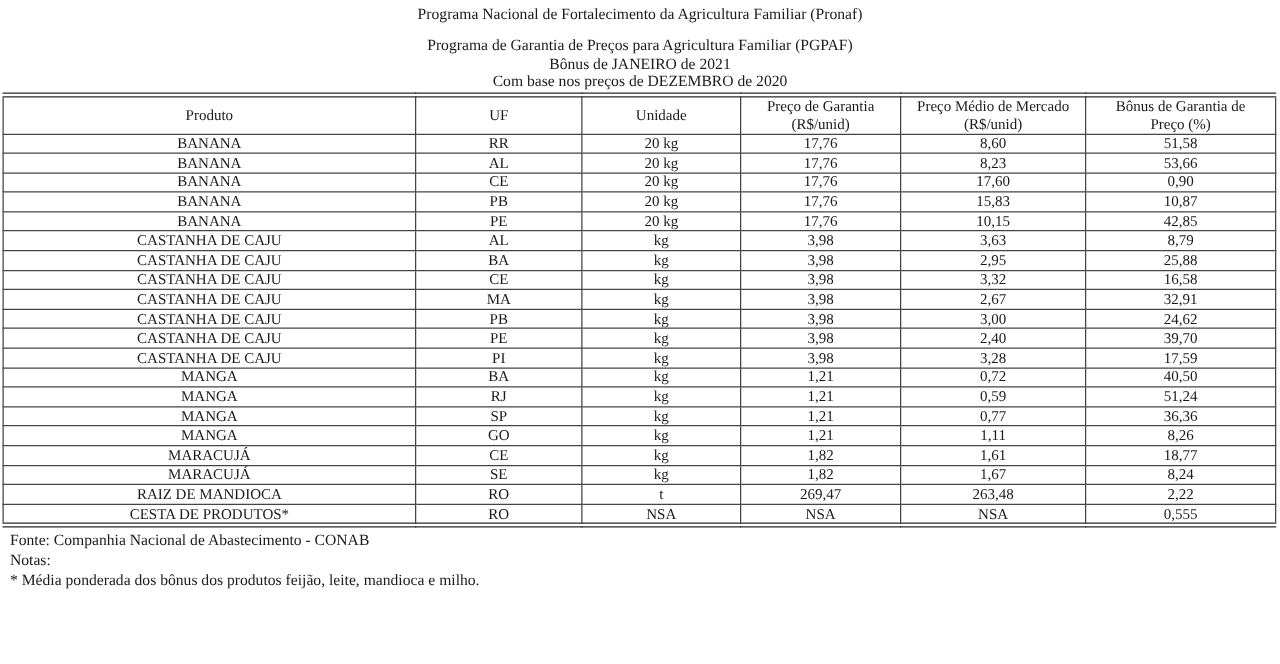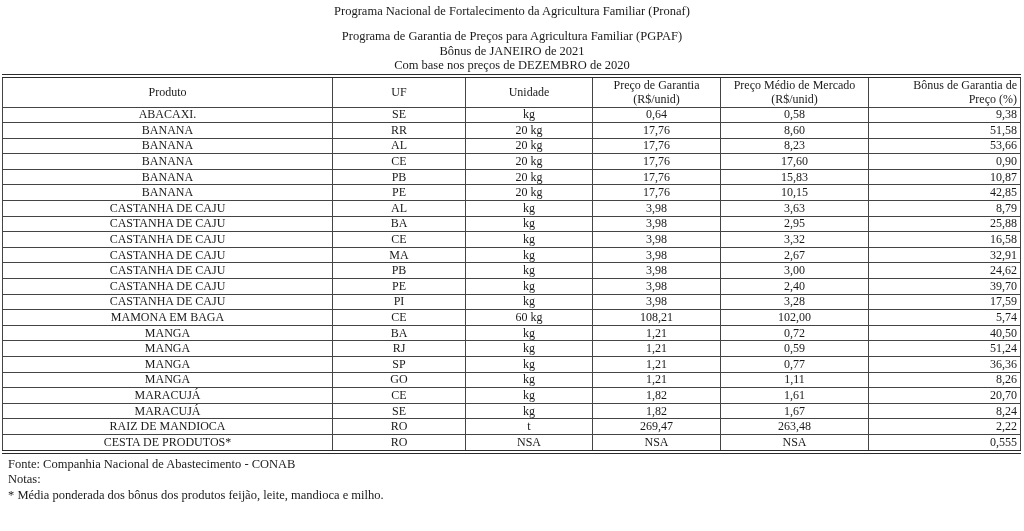--- a/index.html
+++ b/index.html
@@ -55,21 +55,21 @@
     white-space: pre-line;
     vertical-align: middle;
   }
   table.price-table td {
     font-size: 12px;
     line-height: 13px;
     height: 14.6px;
     vertical-align: middle;
   }
   .center { text-align: center; }
-  .left   { text-align: right; }
+  .left   { text-align: center; }
   .footer {
     margin-left: 8px;
     margin-top: 3px;
     font-size: 12.5px;
     line-height: 15.8px;
   }
 </style>
 </head>
 <body>
 
@@ -97,28 +97,20 @@
       <th class="center">Preço de Garantia
 (R$/unid)</th>
       <th class="center">Preço Médio de Mercado
 (R$/unid)</th>
       <th class="left">Bônus de Garantia de
 Preço (%)</th>
     </tr>
   </thead>
   <tbody id="table-body">
       <tr>
-        <td class="center">ABACAXI.</td>
-        <td class="center">SE</td>
-        <td class="center">kg</td>
-        <td class="center">0,64</td>
-        <td class="center">0,58</td>
-        <td class="left">9,38</td>
-      </tr>
-      <tr>
         <td class="center">BANANA</td>
         <td class="center">RR</td>
         <td class="center">20 kg</td>
         <td class="center">17,76</td>
         <td class="center">8,60</td>
         <td class="left">51,58</td>
       </tr>
       <tr>
         <td class="center">BANANA</td>
         <td class="center">AL</td>
@@ -201,28 +193,20 @@
       </tr>
       <tr>
         <td class="center">CASTANHA DE CAJU</td>
         <td class="center">PI</td>
         <td class="center">kg</td>
         <td class="center">3,98</td>
         <td class="center">3,28</td>
         <td class="left">17,59</td>
       </tr>
       <tr>
-        <td class="center">MAMONA EM BAGA</td>
-        <td class="center">CE</td>
-        <td class="center">60 kg</td>
-        <td class="center">108,21</td>
-        <td class="center">102,00</td>
-        <td class="left">5,74</td>
-      </tr>
-      <tr>
         <td class="center">MANGA</td>
         <td class="center">BA</td>
         <td class="center">kg</td>
         <td class="center">1,21</td>
         <td class="center">0,72</td>
         <td class="left">40,50</td>
       </tr>
       <tr>
         <td class="center">MANGA</td>
         <td class="center">RJ</td>
@@ -246,21 +230,21 @@
         <td class="center">1,21</td>
         <td class="center">1,11</td>
         <td class="left">8,26</td>
       </tr>
       <tr>
         <td class="center">MARACUJÁ</td>
         <td class="center">CE</td>
         <td class="center">kg</td>
         <td class="center">1,82</td>
         <td class="center">1,61</td>
-        <td class="left">20,70</td>
+        <td class="left">18,77</td>
       </tr>
       <tr>
         <td class="center">MARACUJÁ</td>
         <td class="center">SE</td>
         <td class="center">kg</td>
         <td class="center">1,82</td>
         <td class="center">1,67</td>
         <td class="left">8,24</td>
       </tr>
       <tr>

